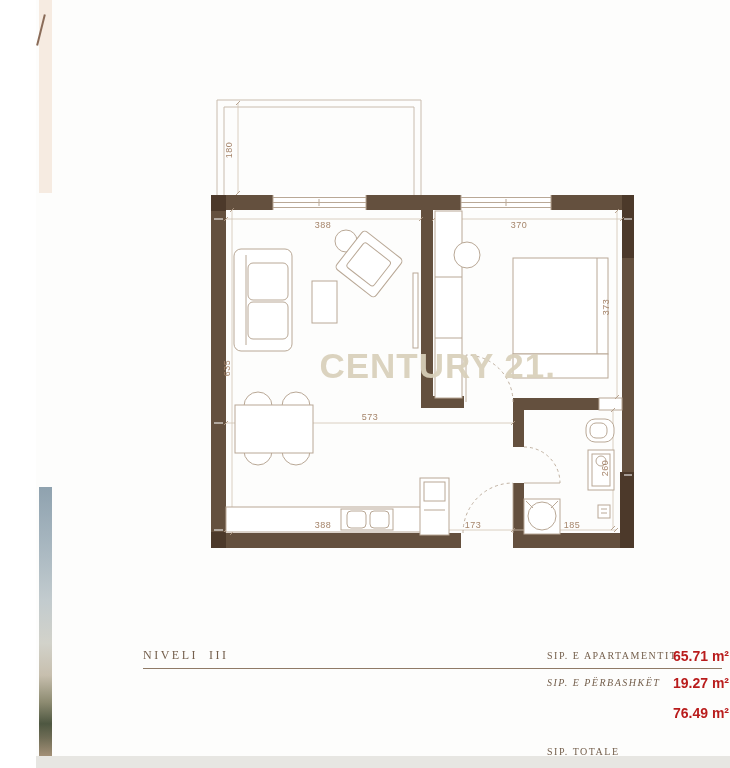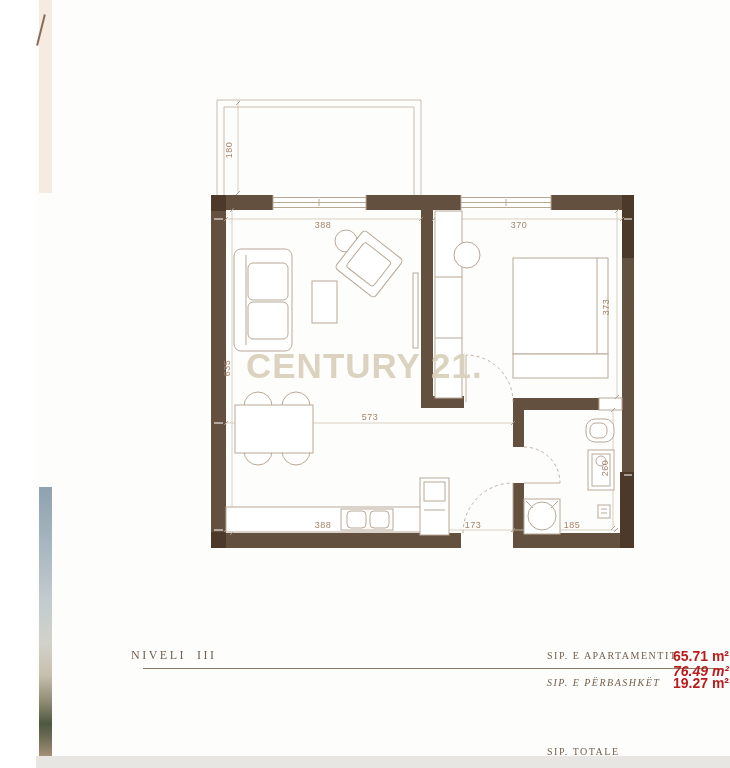--- a/index.html
+++ b/index.html
@@ -9,33 +9,33 @@
   }
   .edge-strip{position:absolute;left:3px;width:13px;}
   #strip-top{top:0;height:193px;background:#f6ebe1;}
   #strip-mark{position:absolute;left:4px;top:14px;width:2px;height:32px;background:#8a6b58;transform:rotate(14deg);}
   #strip-photo{top:487px;height:269px;
     background:linear-gradient(180deg,#8fa2af 0%,#a8b7c0 22%,#c2cbce 42%,#d2d2ca 58%,#c7bfae 70%,#8d8b71 80%,#4e5741 88%,#6d6b54 93%,#a39077 100%);}
   #footer-band{position:absolute;left:0;top:756px;width:730px;height:12px;background:#e7e6e2;}
   #page-edge-line{position:absolute;left:725px;top:0;width:1px;height:756px;background:#dcd7d0;}
   #plan-svg{position:absolute;left:0;top:0;}
   
-  #watermark{position:absolute;left:210px;top:346px;width:310px;text-align:left;
+  #watermark{position:absolute;left:210px;top:346px;width:310px;text-align:right;
     color:#d9d0ba;font-weight:bold;font-size:35px;letter-spacing:1px;opacity:.92;white-space:nowrap;}
   #watermark-sub{position:absolute;left:240px;top:385px;width:250px;text-align:center;
     color:#d5cbb2;font-size:19px;letter-spacing:2px;opacity:.95;}
   
   .brandfont{font-family:"Liberation Serif",serif;color:#75604d;}
-  #niveli{position:absolute;left:95px;top:648px;font-size:12px;letter-spacing:2.5px;white-space:pre;}
+  #niveli{position:absolute;left:107px;top:648px;font-size:12px;letter-spacing:2.5px;white-space:pre;}
   #legend-line{position:absolute;left:107px;top:668px;width:579px;height:1px;background:#8f7a66;}
   .area-label{position:absolute;left:511px;font-size:10px;letter-spacing:1.5px;white-space:pre;}
   .area-value{position:absolute;left:637px;font-size:14px;font-weight:bold;color:#b91c1c;white-space:pre;}
   #row1-label{top:650px;text-align:right;} #row1-value{top:648px;}
   #row2-label{top:677px;font-style:italic;} #row2-value{top:675px;}
-  #row3-label{top:746px;} #row3-value{top:663px;font-style:italic;}
+  #row3-label{top:746px;} #row3-value{top:705px;}
 </style>
 </head>
 <body>
 
 <div id="stage">
 
   <div id="strip-top" class="edge-strip"></div>
   <div id="strip-mark"></div>
   <div id="strip-photo" class="edge-strip"></div>
   <div id="page-edge-line"></div>

